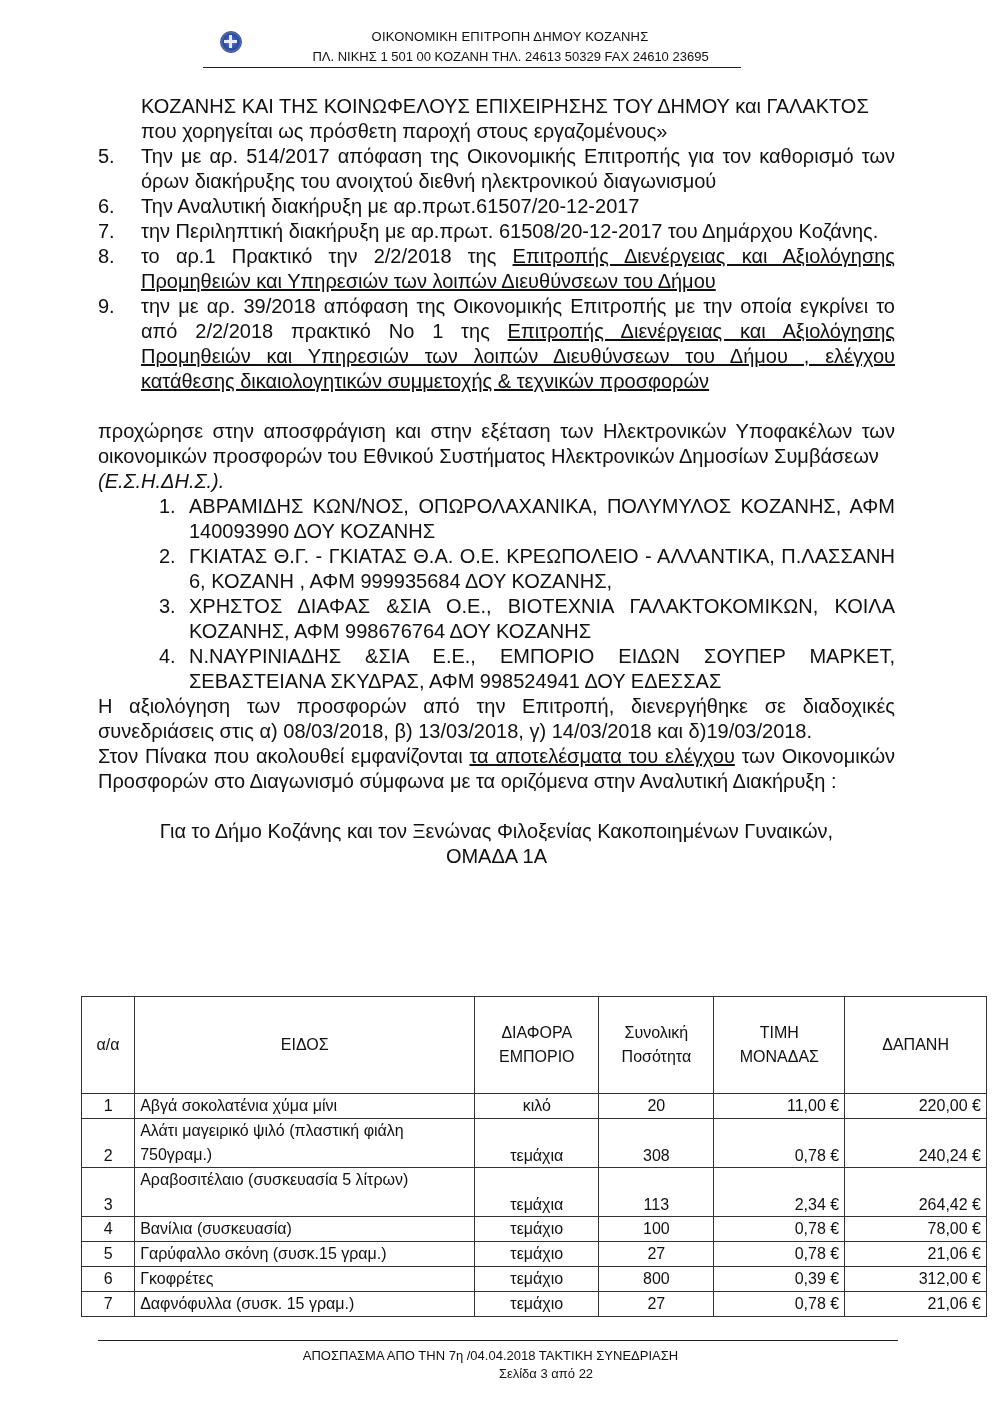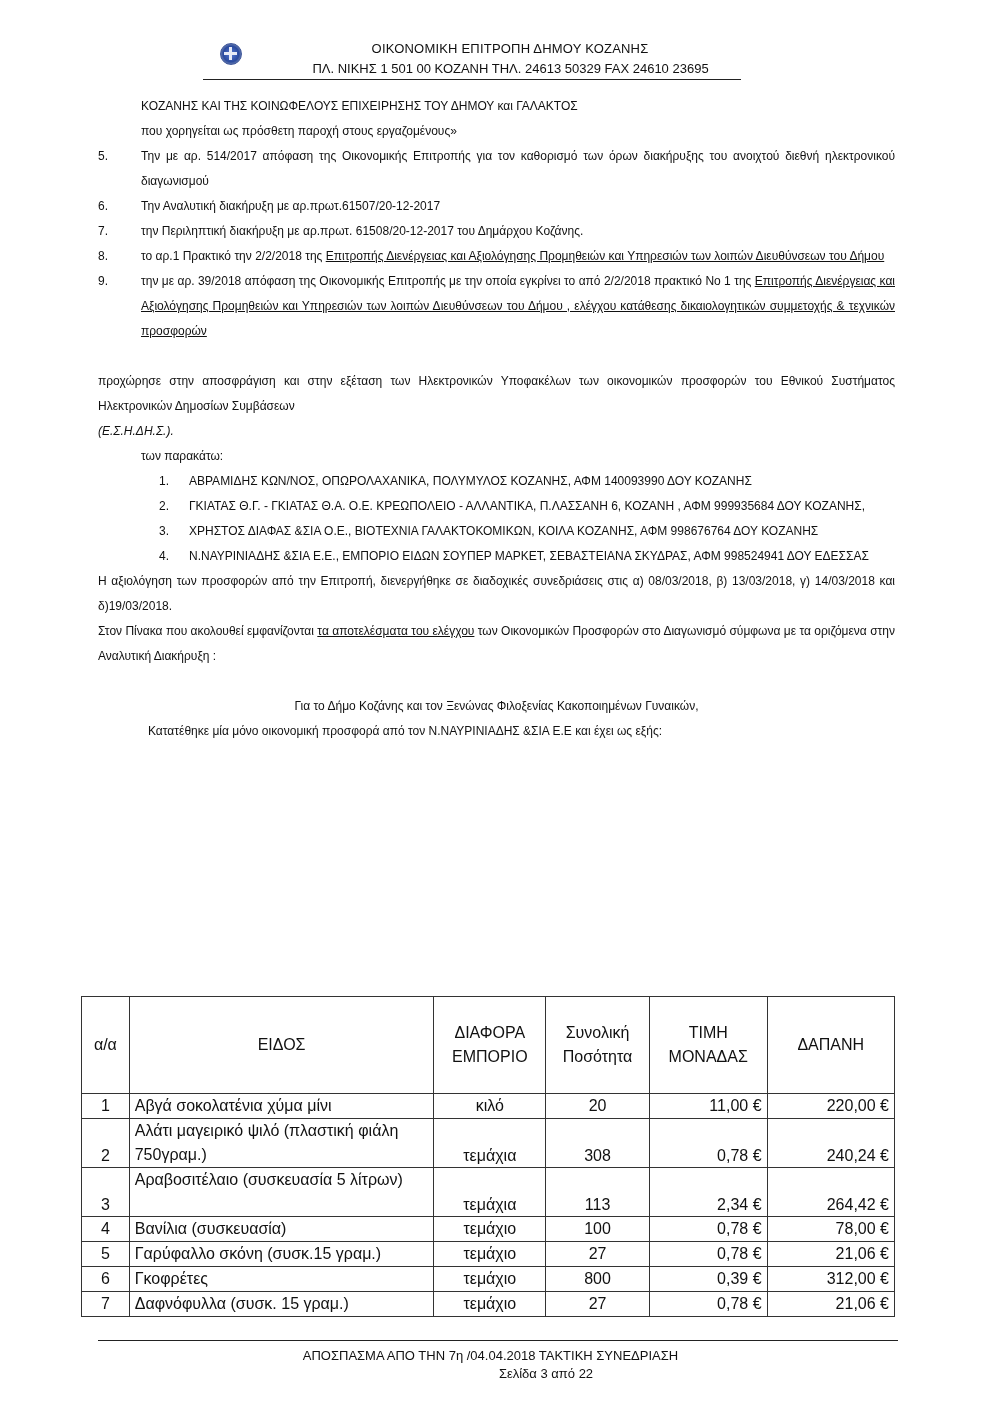--- a/index.html
+++ b/index.html
@@ -2,21 +2,21 @@
 <html><head>
 <meta charset="utf-8">
 <style>
   html, body { margin: 0; padding: 0; background: #ffffff; }
   body {
     width: 1000px; height: 1415px; position: relative; overflow: hidden;
     font-family: "Liberation Sans", "DejaVu Sans", sans-serif;
     color: #111;
   }
   .page-header {
-    position: absolute; left: 0; top: 12px; width: 892px; height: 70px;
+    position: absolute; left: 0; top: 0; width: 892px; height: 70px;
   }
   .emblem {
     position: absolute; left: 220px; top: 31px; width: 20px; height: 20px;
     border-radius: 50%;
     background: radial-gradient(circle, #5b7fd6 0%, #2a4a9e 55%, #6a7fb0 75%, #c9d0e4 100%);
     border: 1px solid #3d5599;
   }
   .emblem::before {
     content: ""; position: absolute; left: 8px; top: 3px; width: 3px; height: 13px; background: #e8ecf7;
   }
@@ -28,37 +28,37 @@
     font-size: 13px; letter-spacing: 0.2px; padding-left: 20px; box-sizing: border-box;
   }
   .header-line2 {
     position: absolute; left: 0; width: 1000px; top: 49px; text-align: center;
     font-size: 13px; padding-left: 21px; box-sizing: border-box;
   }
   .header-rule {
     position: absolute; left: 203px; top: 67px; width: 538px; height: 1px; background: #222;
   }
 
-  .content { position: absolute; left: 98px; top: 94px; width: 797px; font-size: 12px; line-height: 25px; }
+  .content { position: absolute; left: 98px; top: 94px; width: 797px; font-size: 20px; line-height: 25px; }
   .content p { margin: 0; }
   .justify { text-align: justify; text-align-last: left; }
   .indent-block { padding-left: 43px; }
   .num-item { position: relative; padding-left: 43px; }
   .num-item .num { position: absolute; left: 0; top: 0; }
   .u { text-decoration: underline; }
   .italic { font-style: italic; }
 
   .bidders { margin-left: 48px; }
   .bidder { position: relative; padding-left: 43px; text-align: justify; text-align-last: left; }
   .bidder .num { position: absolute; left: 13px; }
 
   .center { text-align: center; }
 
   table.offer {
-    position: absolute; left: 81px; top: 996px; width: 814px;
+    position: absolute; left: 81px; top: 996px; width: 906px;
     border-collapse: collapse; font-size: 16px;
   }
   table.offer th, table.offer td {
     border: 1px solid #333; padding: 0 5px;
   }
   table.offer th { font-weight: normal; height: 96px; line-height: 24px; }
   table.offer td { height: 24px; line-height: 22px; }
   table.offer td.c { text-align: center; }
   table.offer td.r { text-align: right; }
   table.offer tr.tall td { height: 48px; vertical-align: bottom; }
@@ -105,21 +105,20 @@
     <span class="num">9.</span>
     <span>την με αρ. 39/2018 απόφαση της Οικονομικής Επιτροπής με την οποία εγκρίνει το από 2/2/2018 πρακτικό Νο 1 της </span><span class="u">Επιτροπής Διενέργειας και Αξιολόγησης Προμηθειών και Υπηρεσιών των λοιπών Διευθύνσεων του Δήμου , ελέγχου κατάθεσης δικαιολογητικών συμμετοχής &amp; τεχνικών προσφορών</span>
   </div>
 
   <div style="height:25px"></div>
 
   <p class="justify">
     <span>προχώρησε στην αποσφράγιση και στην εξέταση των Ηλεκτρονικών Υποφακέλων των οικονομικών προσφορών του Εθνικού Συστήματος Ηλεκτρονικών Δημοσίων Συμβάσεων</span><br>
     <span class="italic">(Ε.Σ.Η.ΔΗ.Σ.).</span>
   </p>
-  <p style="padding-left:43px">των παρακάτω:</p>
 
   <div class="bidders">
     <div class="bidder">
       <span class="num">1.</span>
       <span>ΑΒΡΑΜΙΔΗΣ ΚΩΝ/ΝΟΣ, ΟΠΩΡΟΛΑΧΑΝΙΚΑ, ΠΟΛΥΜΥΛΟΣ ΚΟΖΑΝΗΣ, ΑΦΜ 140093990 ΔΟΥ ΚΟΖΑΝΗΣ</span>
     </div>
     <div class="bidder">
       <span class="num">2.</span>
       <span>ΓΚΙΑΤΑΣ Θ.Γ. - ΓΚΙΑΤΑΣ Θ.Α. Ο.Ε. ΚΡΕΩΠΟΛΕΙΟ - ΑΛΛΑΝΤΙΚΑ, Π.ΛΑΣΣΑΝΗ 6, ΚΟΖΑΝΗ , ΑΦΜ 999935684 ΔΟΥ ΚΟΖΑΝΗΣ,</span>
     </div>
@@ -134,21 +133,21 @@
   </div>
 
   <p class="justify">Η αξιολόγηση των προσφορών από την Επιτροπή, διενεργήθηκε σε διαδοχικές συνεδριάσεις στις α) 08/03/2018, β) 13/03/2018, γ) 14/03/2018 και δ)19/03/2018.</p>
   <p class="justify">
     <span>Στον Πίνακα που ακολουθεί εμφανίζονται </span><span class="u">τα αποτελέσματα του ελέγχου</span><span> των Οικονομικών Προσφορών στο Διαγωνισμό σύμφωνα με τα οριζόμενα στην Αναλυτική Διακήρυξη :</span>
   </p>
 
   <div style="height:25px"></div>
 
   <p class="center">Για το Δήμο Κοζάνης και  τον Ξενώνας Φιλοξενίας Κακοποιημένων Γυναικών,</p>
-  <p class="justify" style="text-indent:50px">Κατατέθηκε μία μόνο οικονομική προσφορά από τον Ν.ΝΑΥΡΙΝΙΑΔΗΣ &amp;ΣΙΑ Ε.Ε και έχει ως εξής:</p>
+  <p class="center">ΟΜΑΔΑ 1Α</p>
 </div>
 
 <table class="offer">
   <colgroup>
     <col style="width:48px">
     <col style="width:307px">
     <col style="width:112px">
     <col style="width:104px">
     <col style="width:118px">
     <col style="width:128px">

